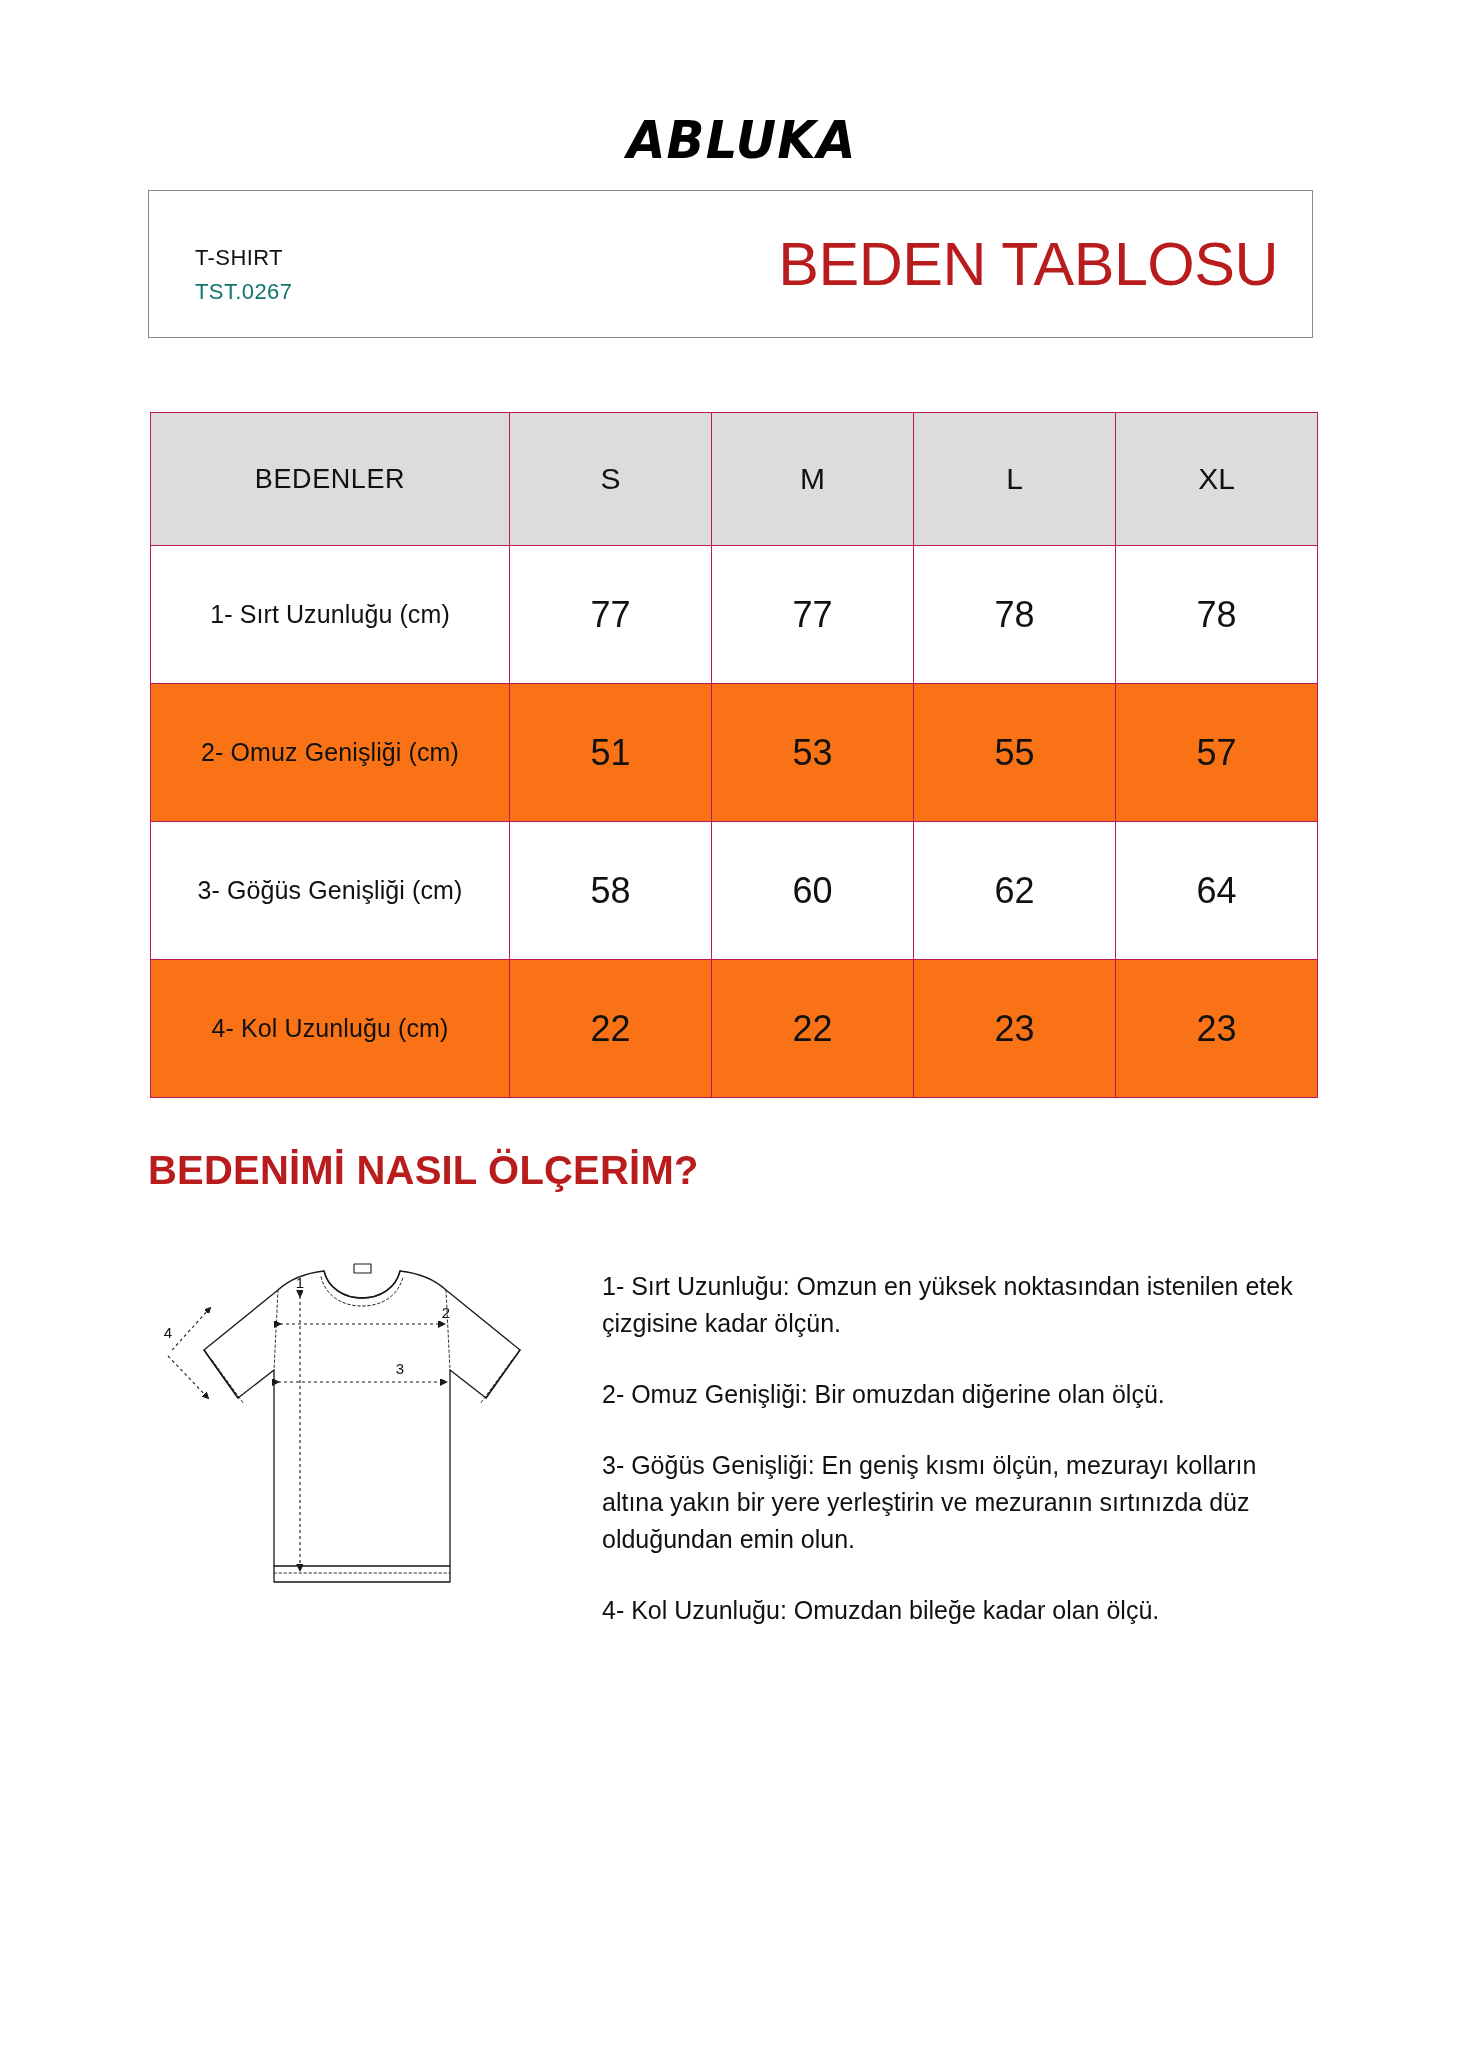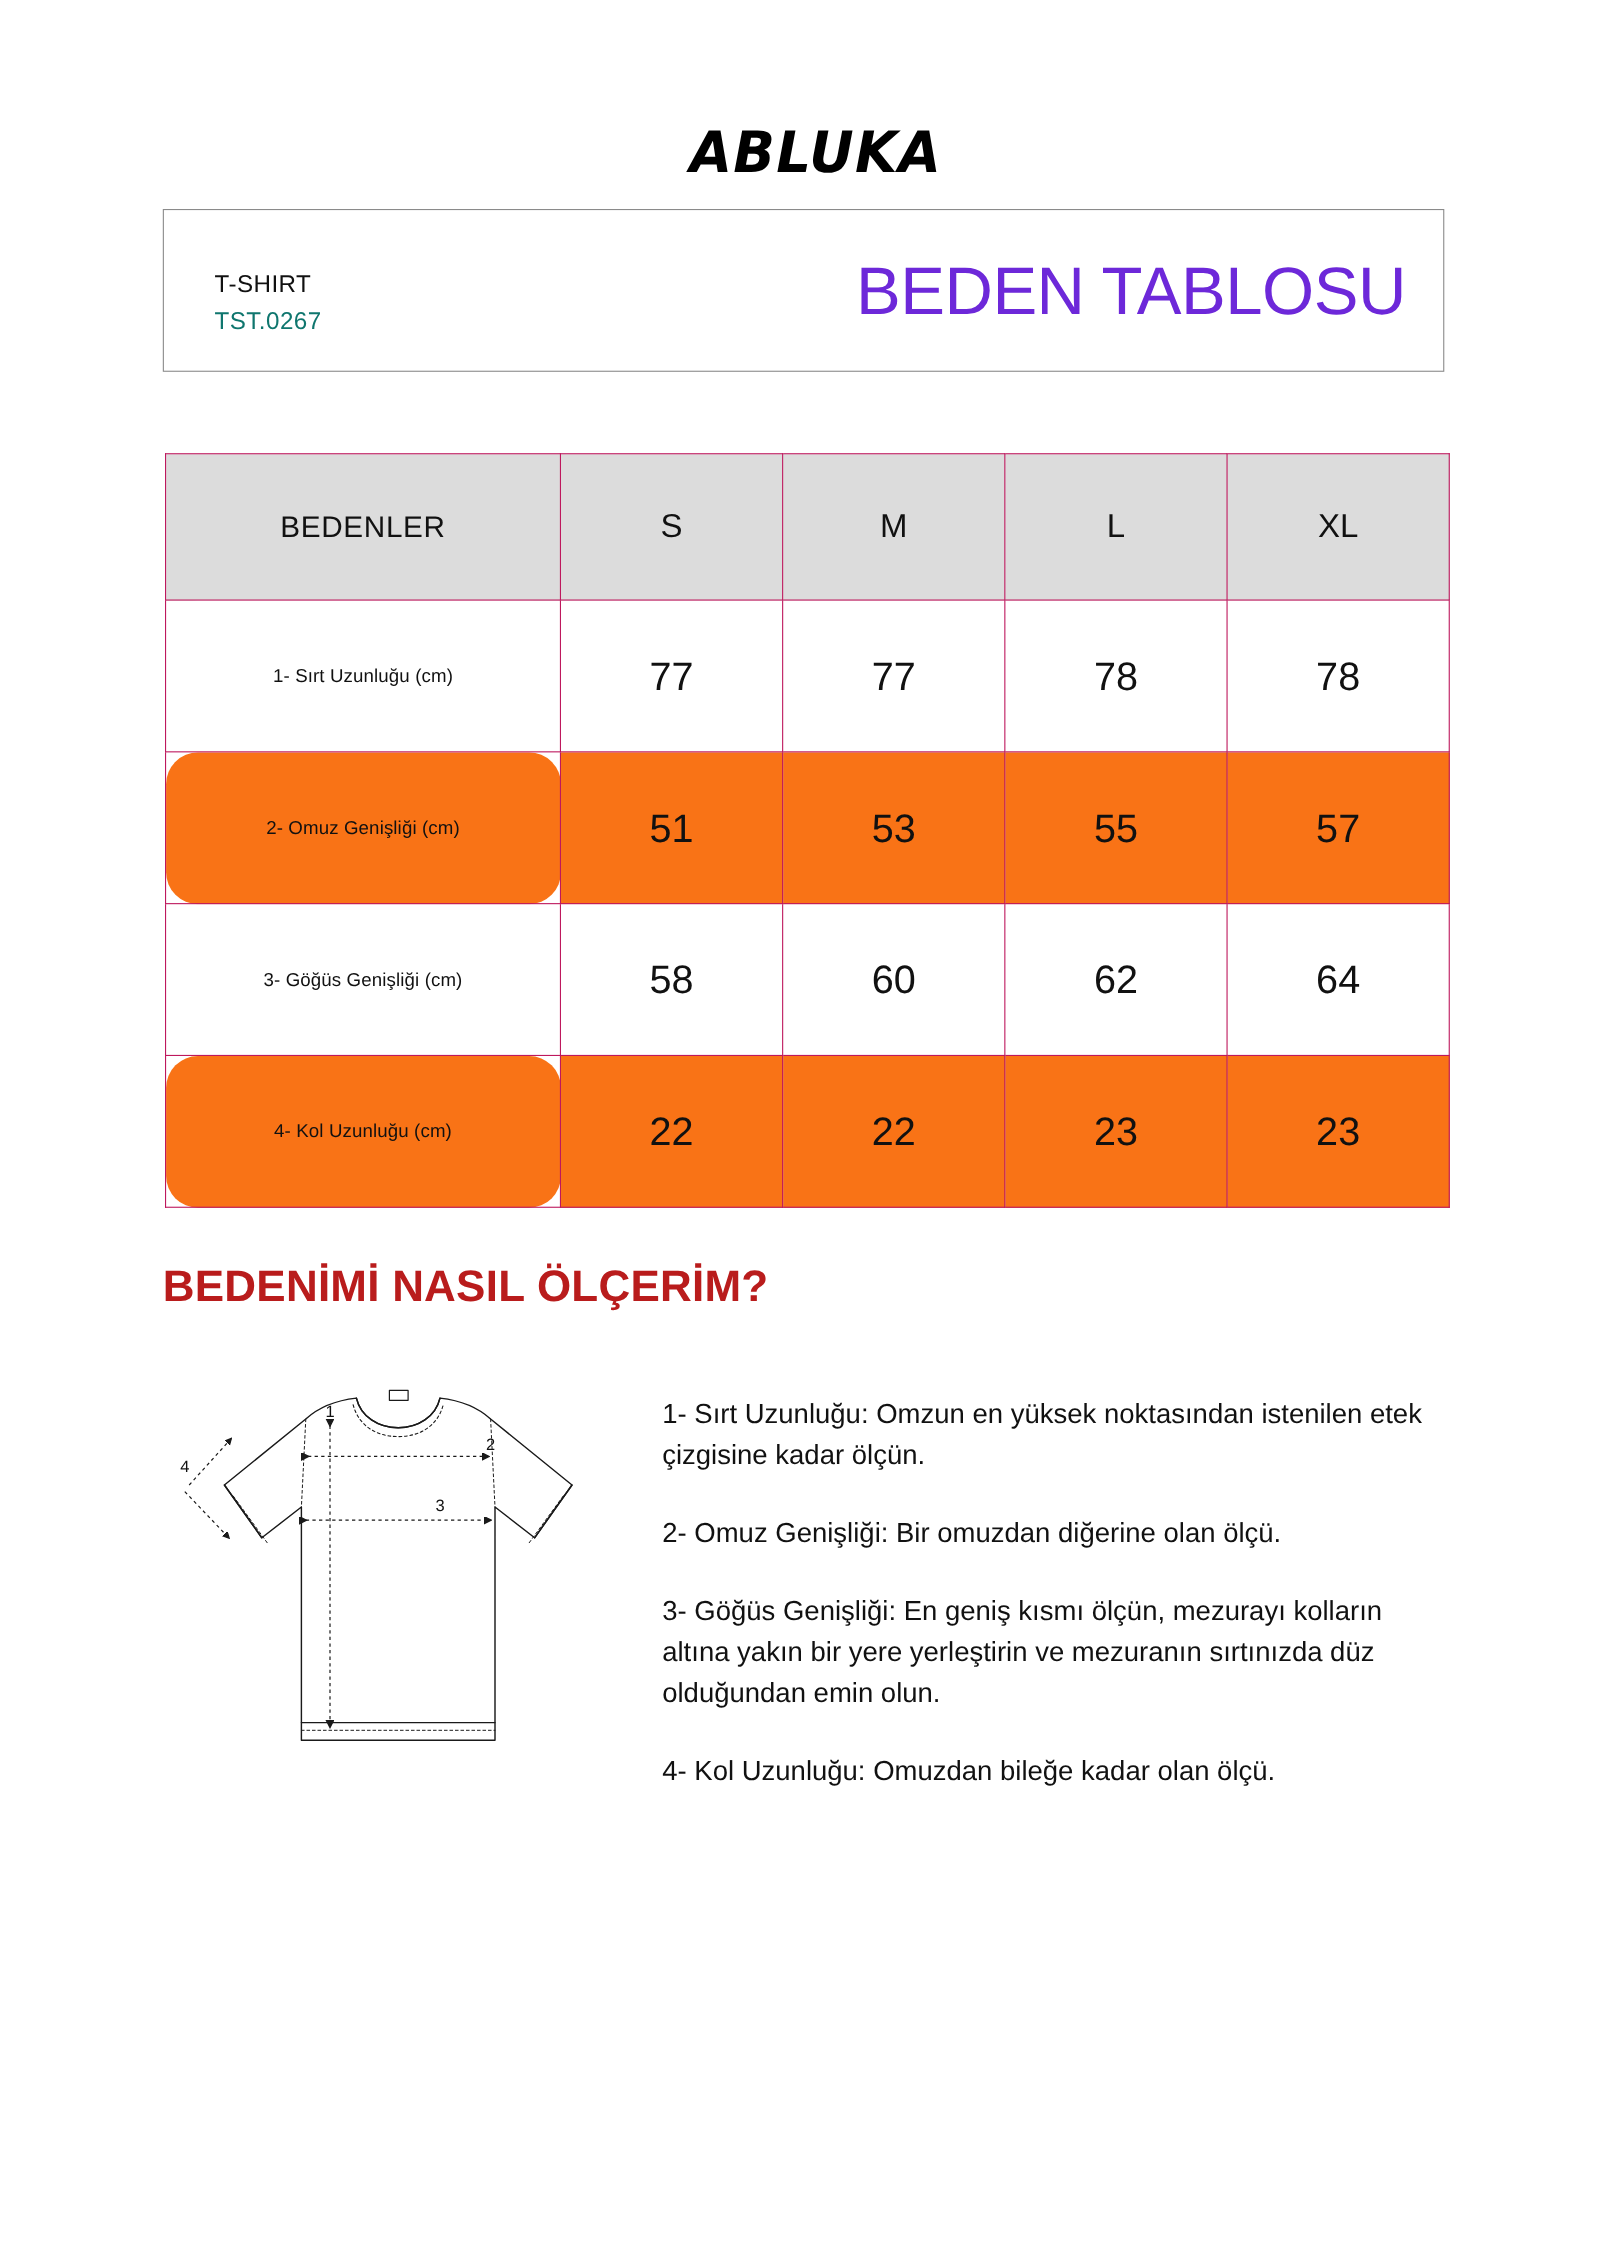--- a/index.html
+++ b/index.html
@@ -77,21 +77,21 @@
     line-height: 1.55;
     color: #0f766e;
   }
   .title-main {
     position: absolute;
     right: 34px;
     top: 50%;
     transform: translateY(-50%);
     font-size: 61px;
     letter-spacing: -0.5px;
-    color: #6d28d9;
+    color: #b91c1c;
     white-space: nowrap;
   }
 
   
   .size-table {
     position: absolute;
     left: 150px;
     top: 412px;
     width: 1162px;
     border-collapse: collapse;
@@ -114,23 +114,22 @@
   .th-label {
     font-weight: 700;
     font-size: 27px;
     letter-spacing: 0.6px;
   }
   .th-size {
     font-weight: 700;
     font-size: 30px;
   }
   .cell-label {
-    font-size: 17px;
+    font-size: 25px;
     letter-spacing: 0.1px;
-    border-radius: 29px;
   }
   .cell-value {
     font-size: 36px;
   }
 
   
   .how-heading {
     position: absolute;
     left: 148px;
     top: 1148px;

